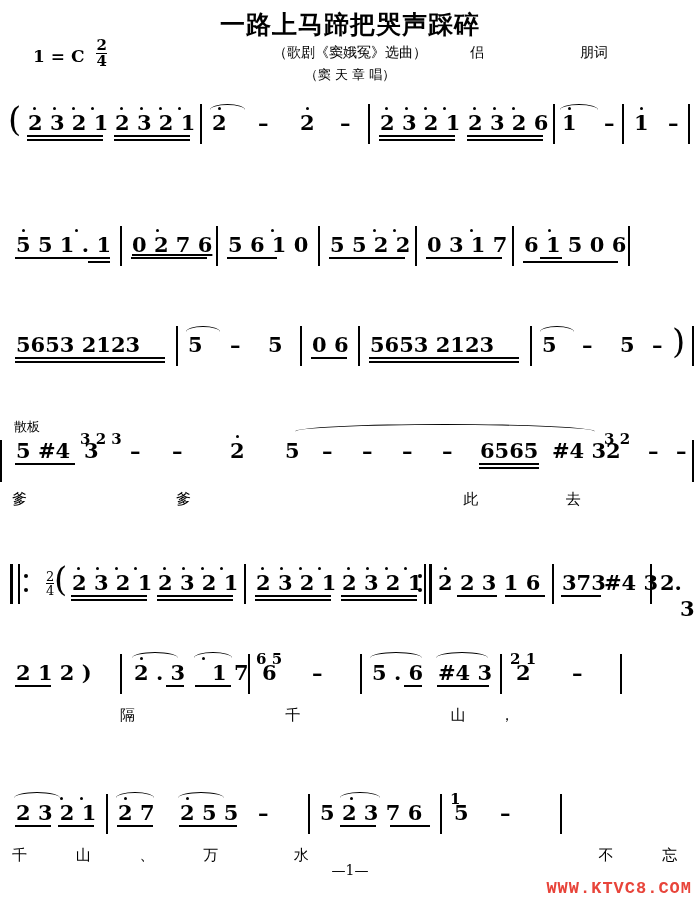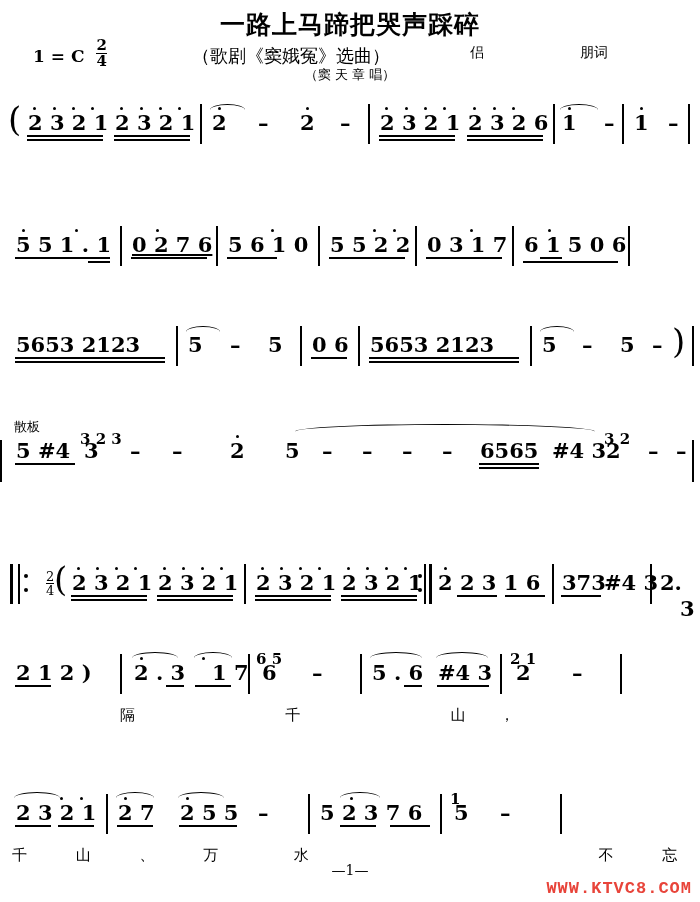--- a/index.html
+++ b/index.html
@@ -30,24 +30,24 @@
     text-align: center;
     font-family: "DejaVu Serif", "Liberation Serif", serif;
     font-weight: bold;
     font-size: 25px;
     letter-spacing: 1px;
   }
   .subtitle1 {
     position: absolute;
     top: 44px;
     left: 0;
-    width: 582px;
+    width: 700px;
     text-align: center;
     font-family: "DejaVu Serif", "Liberation Serif", serif;
-    font-size: 18px;
+    font-size: 14px;
   }
   .subtitle2 {
     position: absolute;
     top: 66px;
     left: 0;
     width: 700px;
     text-align: center;
     font-family: "DejaVu Serif", "Liberation Serif", serif;
     font-size: 13px;
   }
@@ -360,20 +360,21 @@
 
     <div class="note" style="left:552px; top:22px;">#4 3</div>
     <div class="note small" style="left:604px; top:14px;">3 2</div>
     <div class="note" style="left:606px; top:22px;">2</div>
     <div class="note" style="left:648px; top:22px;">–</div>
     <div class="note" style="left:676px; top:22px;">–</div>
 
     <div class="barline" style="left:0px; top:22px; height:42px;"></div>
     <div class="barline" style="left:692px; top:22px; height:42px;"></div>
 
+    <div class="lyric" style="left:12px; top:72px; letter-spacing:26px;">爹    爹        此  去</div>
   </div>
 
   <div class="system" style="top:560px">
     <div class="barline" style="left:10px; width:3px;"></div>
     <div class="barline" style="left:18px;"></div>
     <div class="repeat-dots" style="left:24px; top:14px;"></div>
     <div class="repeat-dots" style="left:24px; top:28px;"></div>
 
     <div class="meter" style="position:absolute; left:34px; top:10px; font-size:13px; font-family:'DejaVu Serif', serif;">
       <span class="num">2</span>

